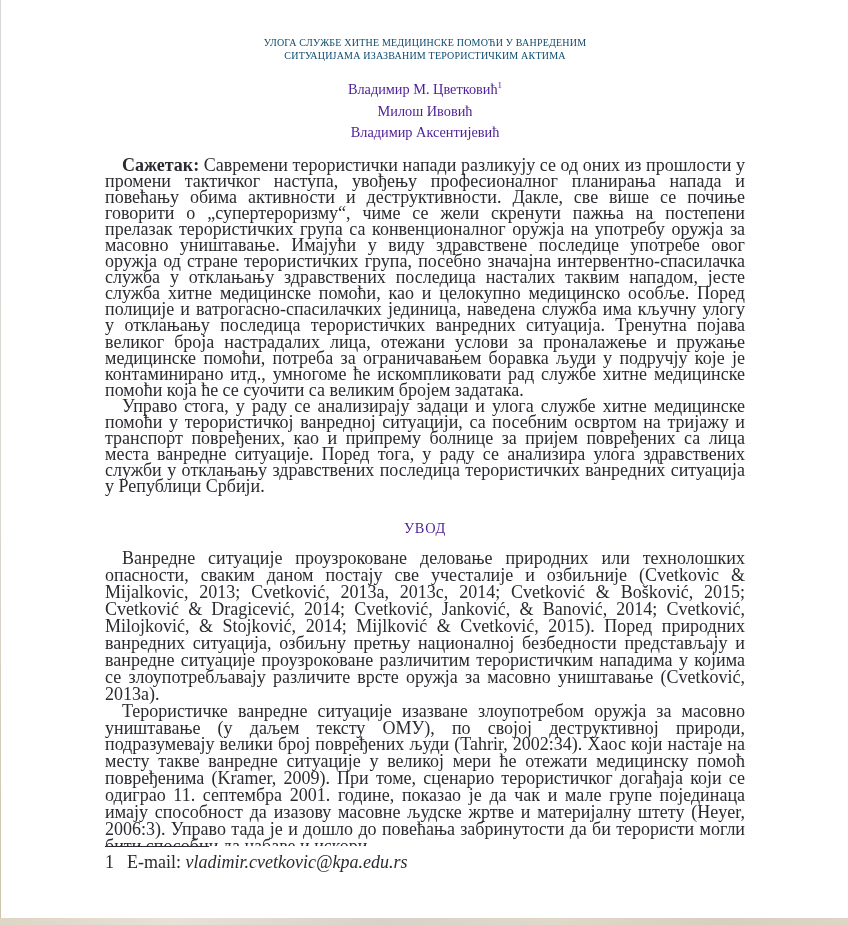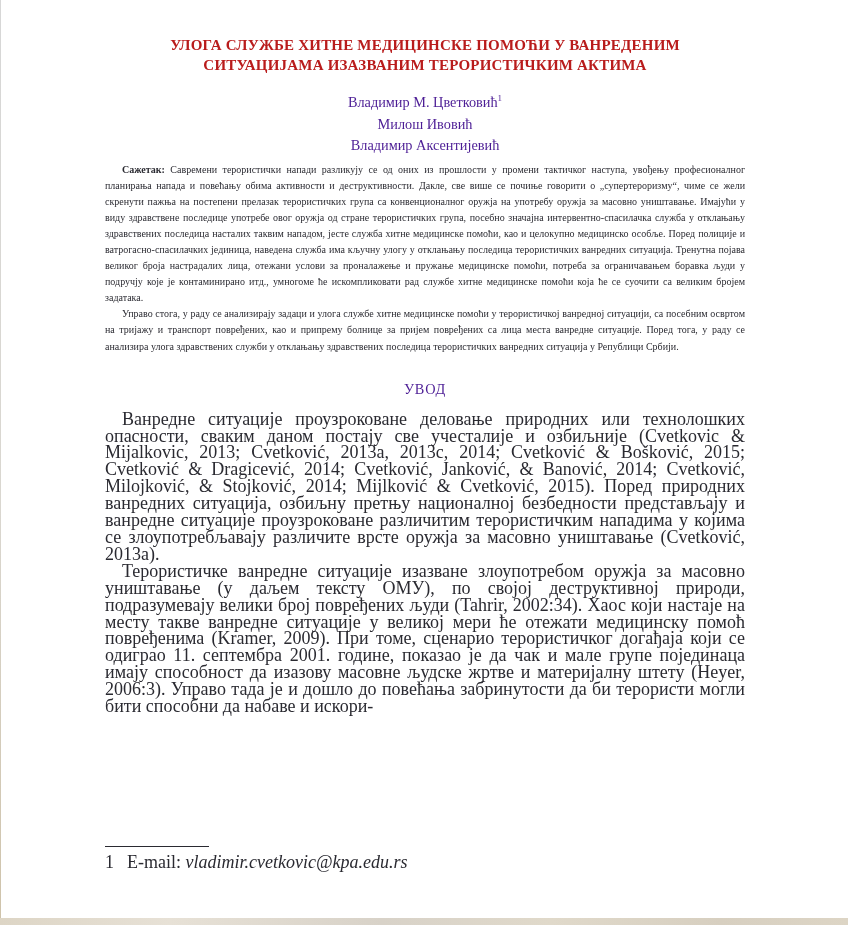--- a/index.html
+++ b/index.html
@@ -16,28 +16,28 @@
     position:absolute; left:0; top:0; bottom:0; width:1px;
     background:linear-gradient(180deg,#d7d7d7 0%,#dad7d0 55%,#cfc3aa 100%);
   }
   .page-bottom-edge {
     position:absolute; left:0; right:0; bottom:0; height:7px;
     background:linear-gradient(90deg,#ddd5c5 0%,#e7e1d6 20%,#d8d2c8 45%,#e0d9ca 65%,#d7cfc0 85%,#ddd5c5 100%);
   }
   .content { position:absolute; left:105px; top:36px; width:640px; }
   .title {
     margin:0; text-align:center;
-    font-size:15px; font-weight:bold; line-height:1.3;
-    color:#b91c1c; letter-spacing:0.2px;
+    font-size:10px; font-weight:normal; line-height:1.3;
+    color:#0c4a6e; letter-spacing:0.2px;
   }
   .title-line { display:block; }
   .authors { margin-top:17px; text-align:center; font-size:14.3px; line-height:21.5px; color:#4c1d95; }
   .fn-mark { font-size:9px; vertical-align:super; line-height:0; }
   .affiliation { font-style:italic; }
-  .abstract { margin-top:5px; font-size:10px; line-height:16.1px; text-align:justify; }
+  .abstract { margin-top:13px; font-size:18px; line-height:16.1px; text-align:justify; }
   .para { margin:0; text-indent:17px; }
   .lbl { font-weight:bold; }
   .section-heading {
     margin:26px 0 13px 0; text-align:center;
     font-size:14.3px; font-weight:normal; letter-spacing:0.8px; color:#4c1d95;
   }
   .body-text { font-size:18px; line-height:16.9px; text-align:justify;font-family:Liberation Serif, serif; }
   .footnote-area {
     position:absolute; left:105px; top:846px; width:640px; height:40px;
     background:#ffffff; font-size:18px; color:#2a2a31;

